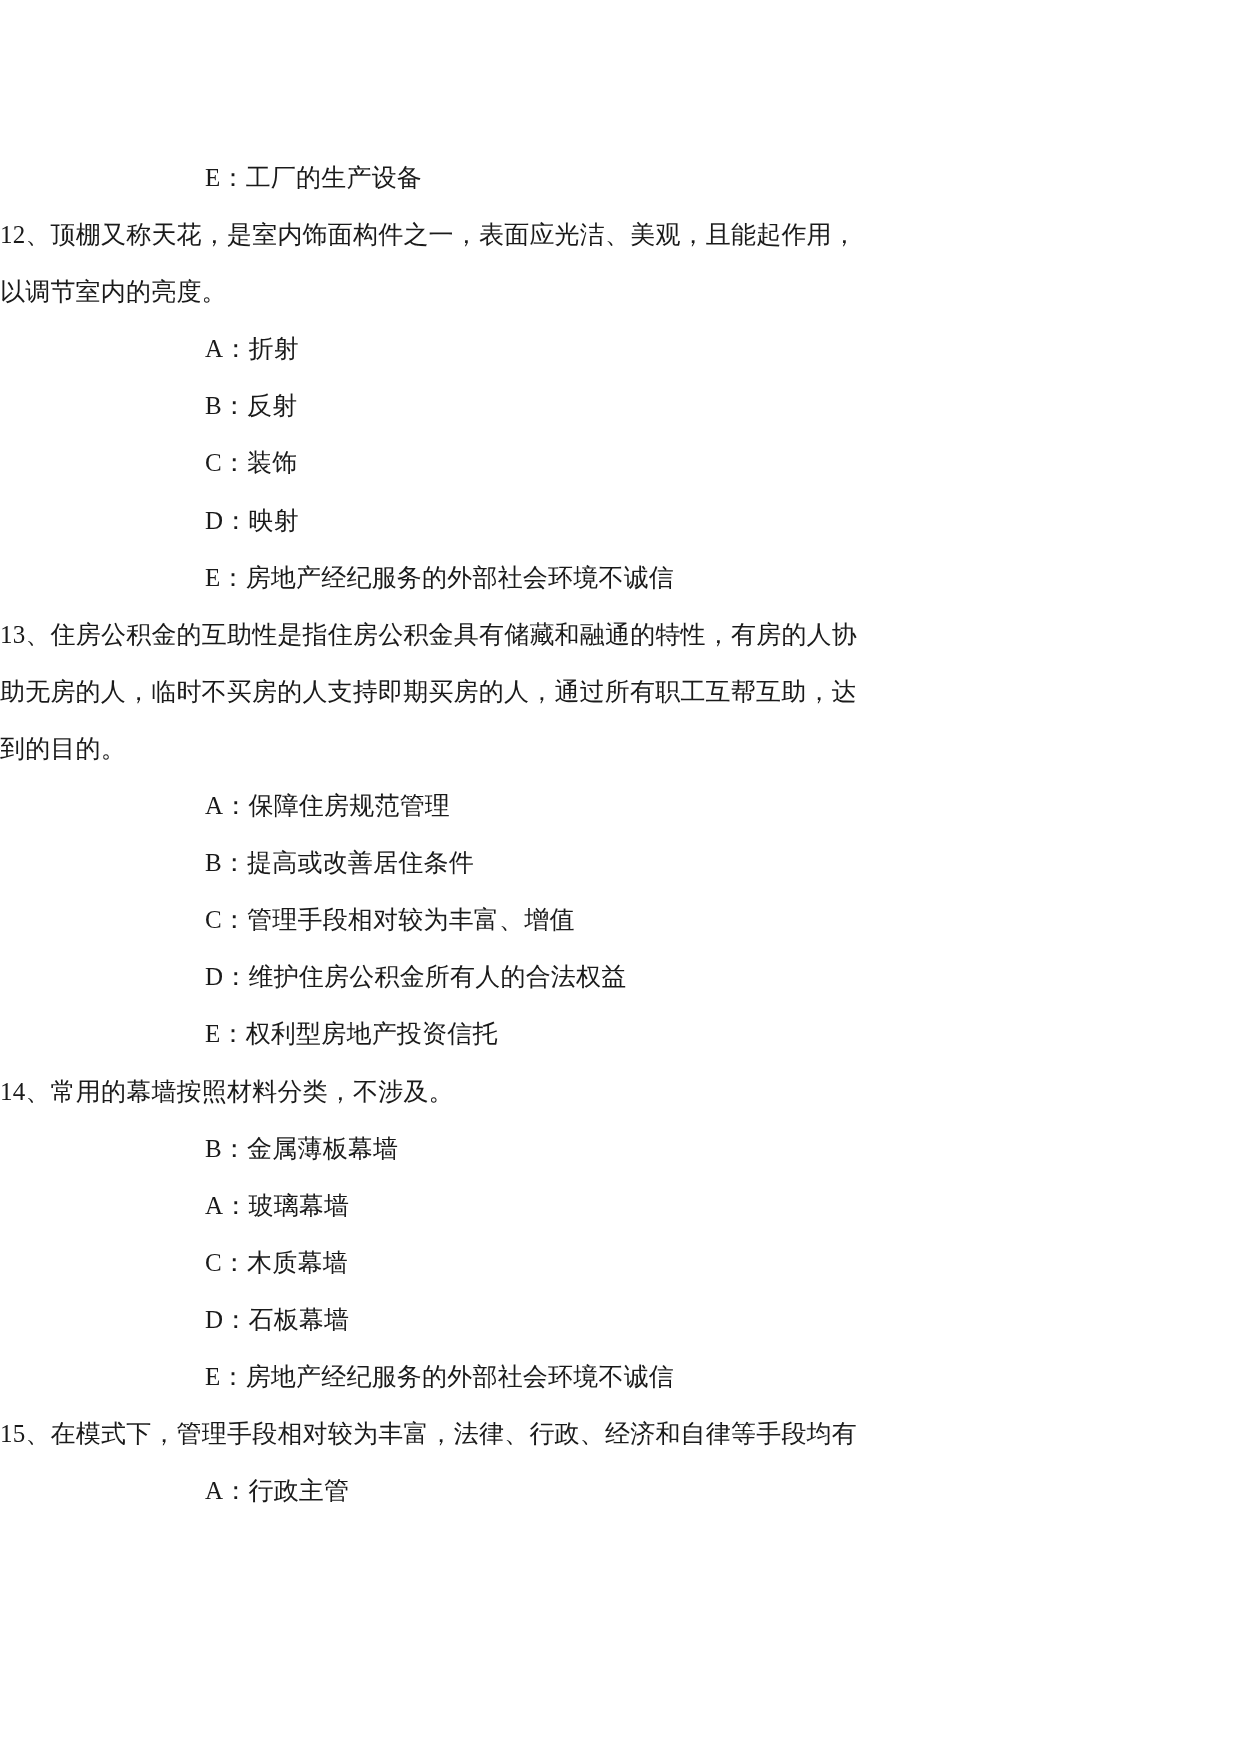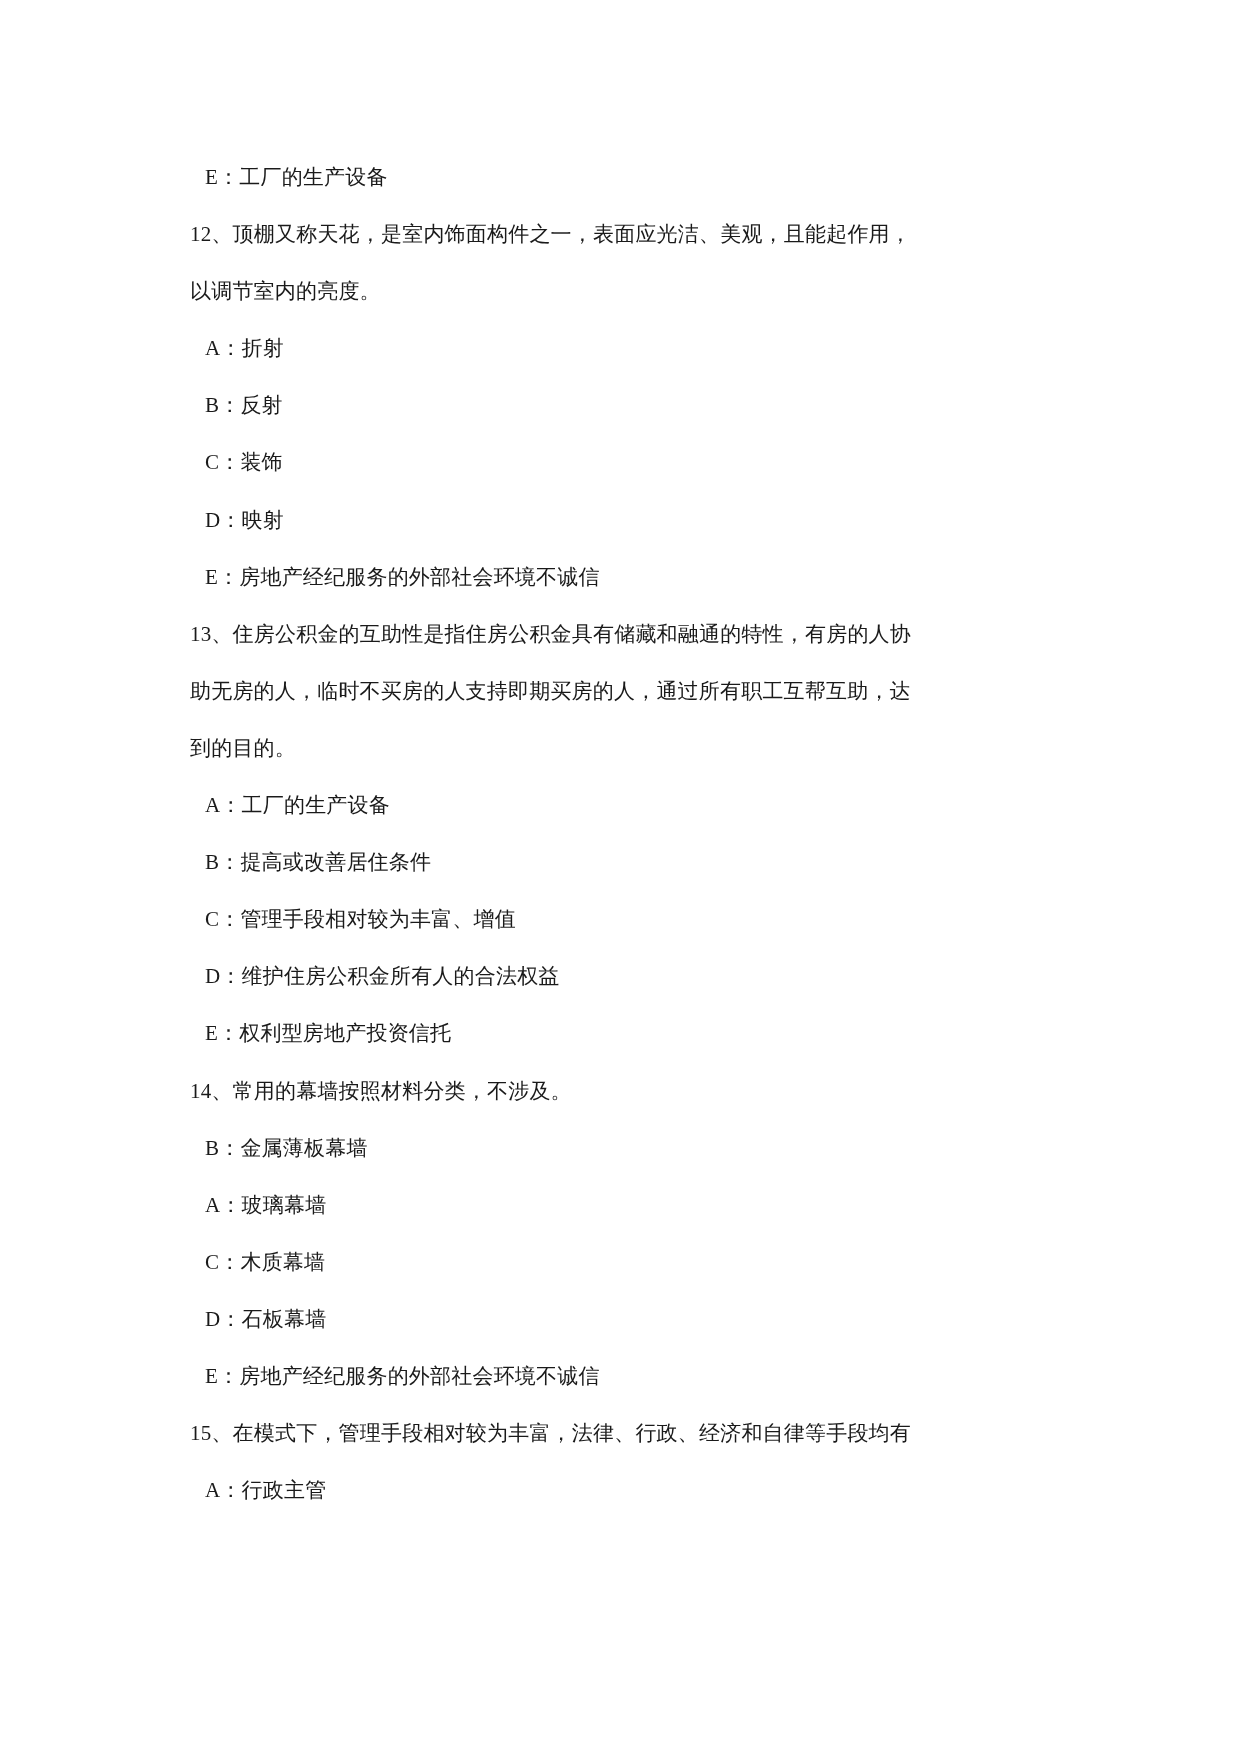--- a/index.html
+++ b/index.html
@@ -13,28 +13,27 @@
     overflow: hidden;
     font-family: "Liberation Serif", "DejaVu Serif", serif;
   }
   .content {
     position: absolute;
     top: 149px;
     left: 0;
     right: 0;
   }
   .line {
-    font-size: 21px;
+    font-size: 25px;
     line-height: 57.1px;
     white-space: nowrap;
     letter-spacing: 0.2px;
   }
   .line.question,
   .line.continuation {
-    padding-left: 190px;
   }
   .line.option {
     padding-left: 205px;
   }
 </style>
 </head>
 <body style="background: rgb(255, 255, 255);">
 
 <div class="page" style="background: rgb(255, 255, 255); color: rgb(26, 26, 26);">
   <div class="content" id="doc-content">
@@ -42,21 +41,21 @@
       <div class="line question">12、顶棚又称天花，是室内饰面构件之一，表面应光洁、美观，且能起作用，</div>
       <div class="line continuation">以调节室内的亮度。</div>
       <div class="line option">A：折射</div>
       <div class="line option">B：反射</div>
       <div class="line option">C：装饰</div>
       <div class="line option">D：映射</div>
       <div class="line option">E：房地产经纪服务的外部社会环境不诚信</div>
       <div class="line question">13、住房公积金的互助性是指住房公积金具有储藏和融通的特性，有房的人协</div>
       <div class="line continuation">助无房的人，临时不买房的人支持即期买房的人，通过所有职工互帮互助，达</div>
       <div class="line continuation">到的目的。</div>
-      <div class="line option">A：工厂的生产设备</div>
+      <div class="line option">A：保障住房规范管理</div>
       <div class="line option">B：提高或改善居住条件</div>
       <div class="line option">C：管理手段相对较为丰富、增值</div>
       <div class="line option">D：维护住房公积金所有人的合法权益</div>
       <div class="line option">E：权利型房地产投资信托</div>
       <div class="line question">14、常用的幕墙按照材料分类，不涉及。</div>
       <div class="line option">B：金属薄板幕墙</div>
       <div class="line option">A：玻璃幕墙</div>
       <div class="line option">C：木质幕墙</div>
       <div class="line option">D：石板幕墙</div>
       <div class="line option">E：房地产经纪服务的外部社会环境不诚信</div>

